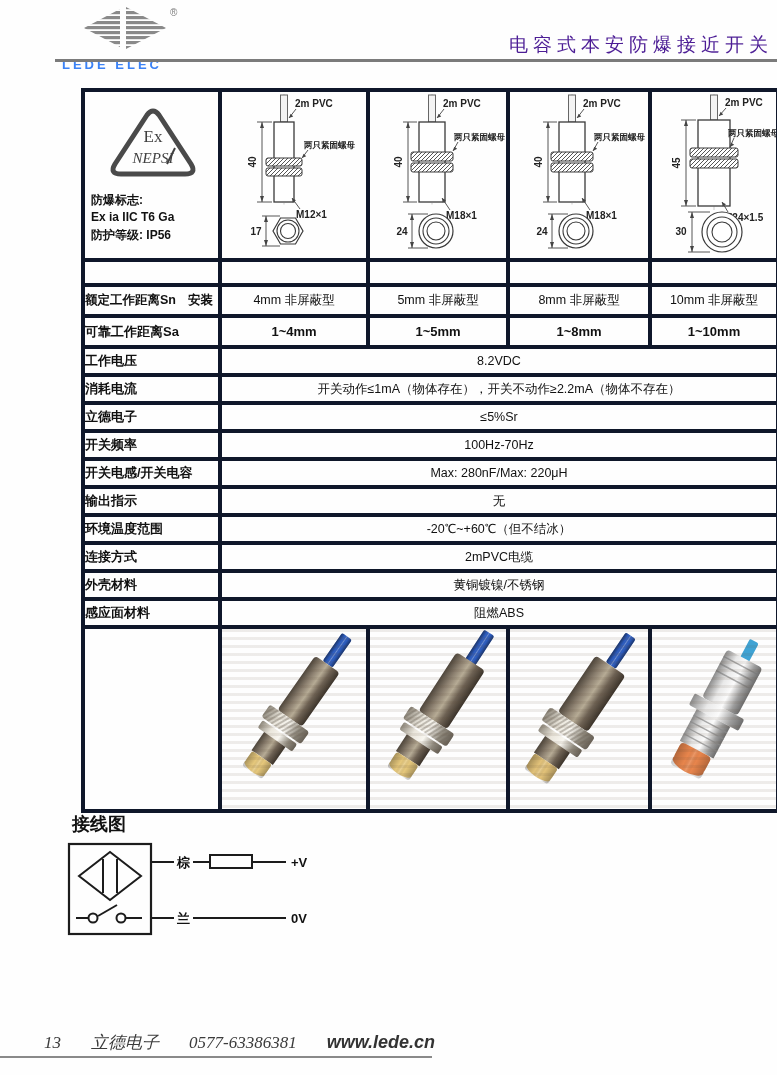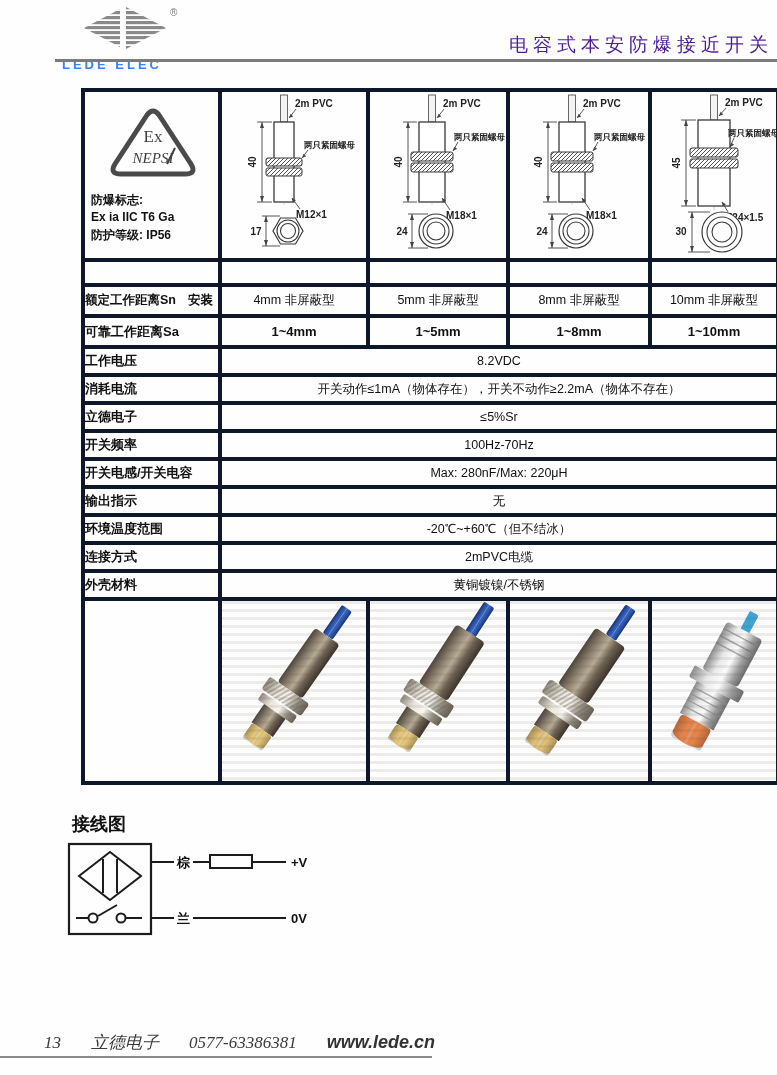--- a/index.html
+++ b/index.html
@@ -338,20 +338,24 @@
       <td class="val" colspan="4">-20℃~+60℃（但不结冰）</td>
     </tr>
     <tr class="spec-row">
       <td class="lbl">连接方式</td>
       <td class="val" colspan="4">2mPVC电缆</td>
     </tr>
     <tr class="spec-row">
       <td class="lbl">外壳材料</td>
       <td class="val" colspan="4">黄铜镀镍/不锈钢</td>
     </tr>
+    <tr class="spec-row">
+      <td class="lbl">感应面材料</td>
+      <td class="val" colspan="4">阻燃ABS</td>
+    </tr>
 
     <tr class="photo-row">
       <td></td>
       <td>
         <div class="photo-box">
           <svg width="146" height="180" viewBox="0 0 146 180">
             <g transform="translate(70,86) rotate(35)">
               <rect x="-6" y="-96" width="12" height="34" rx="2" fill="#2e5fc4"></rect>
               <rect x="-6" y="-96" width="12" height="34" rx="2" fill="url(#edgeshade)"></rect>
               <rect x="-15" y="-62" width="30" height="66" rx="4" fill="url(#bodyg)"></rect>

